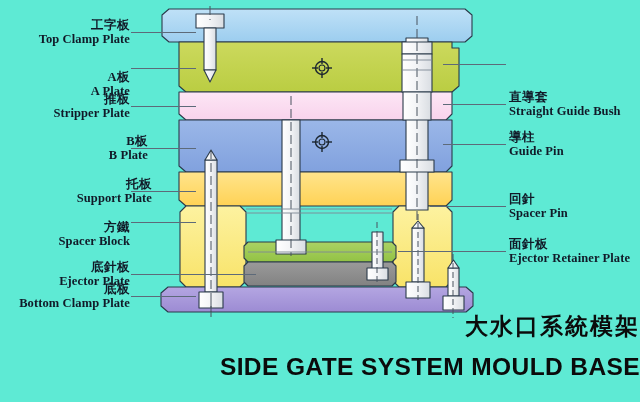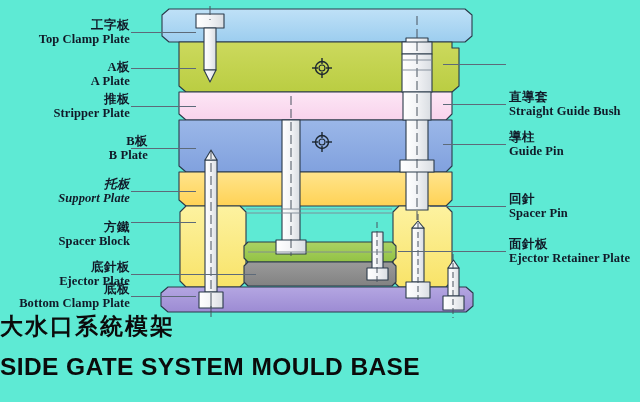--- a/index.html
+++ b/index.html
@@ -38,21 +38,21 @@
     position:absolute;height:0;
     border-top:1.1px solid #5d6a79;
   }
 
   
   #dwg{position:absolute;left:0;top:0;}
 
   
   #title{
     position:absolute;left:0;right:0;top:312px;
-    text-align:left;color:#0b0b0b;
+    text-align:right;color:#0b0b0b;
   }
   #title .t-cn{
     font-family:"DejaVu Sans","Liberation Sans",sans-serif;
     font-size:23px;font-weight:bold;letter-spacing:2px;
     display:block;line-height:1.25;
   }
   #title .t-en{
     font-family:"Liberation Sans","DejaVu Sans",sans-serif;
     font-size:24.5px;font-weight:bold;letter-spacing:.4px;
     display:block;line-height:1.25;margin-top:11px;
@@ -213,33 +213,33 @@
   <div class="leader" style="left:443px;top:64px;width:63px;"></div>
   <div class="leader" style="left:443px;top:104px;width:63px;"></div>
   <div class="leader" style="left:443px;top:144px;width:63px;"></div>
   <div class="leader" style="left:430px;top:206px;width:76px;"></div>
   <div class="leader" style="left:398px;top:251px;width:108px;"></div>
 
   <div class="lbl left" style="right:510px;top:19px;">
     <span class="cn">工字板</span>
     <span class="en">Top Clamp Plate</span>
   </div>
-  <div class="lbl left" style="right:510px;top:61px;">
+  <div class="lbl left" style="right:510px;top:71px;">
     <span class="cn">A板</span>
     <span class="en">A Plate</span>
   </div>
   <div class="lbl left" style="right:510px;top:93px;">
     <span class="cn">推板</span>
     <span class="en">Stripper Plate</span>
   </div>
   <div class="lbl left" style="right:492px;top:135px;">
     <span class="cn">B板</span>
     <span class="en">B Plate</span>
   </div>
-  <div class="lbl left" style="right:510px;top:178px;font-style:italic;">
+  <div class="lbl left" style="right:488px;top:178px;">
     <span class="cn">托板</span>
     <span class="en">Support Plate</span>
   </div>
   <div class="lbl left" style="right:510px;top:221px;margin-left:40px;">
     <span class="cn">方鐵</span>
     <span class="en">Spacer Block</span>
   </div>
   <div class="lbl left" style="right:510px;top:261px;">
     <span class="cn">底針板</span>
     <span class="en">Ejector Plate</span>

